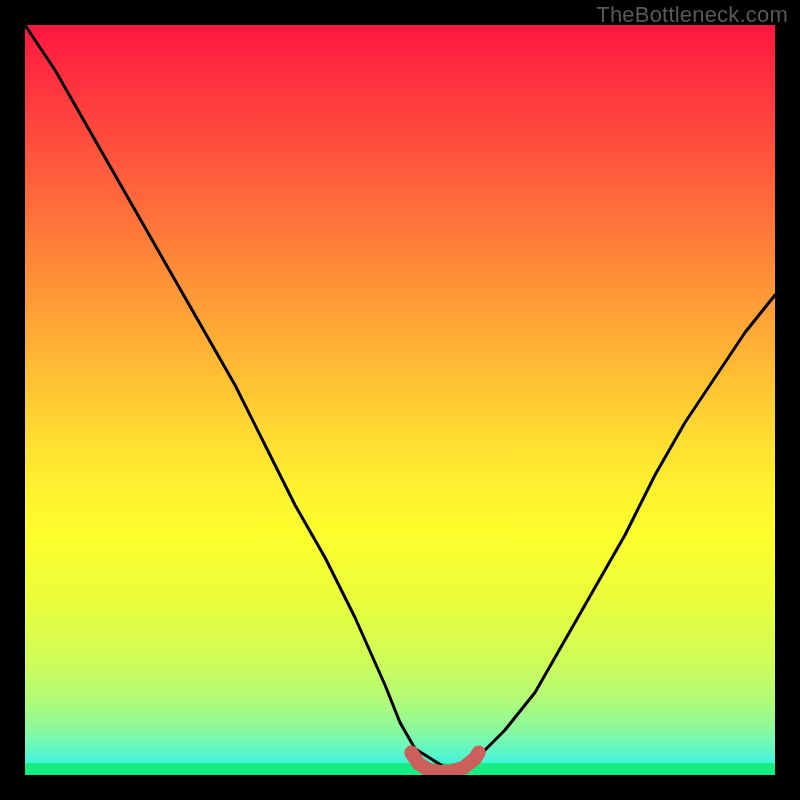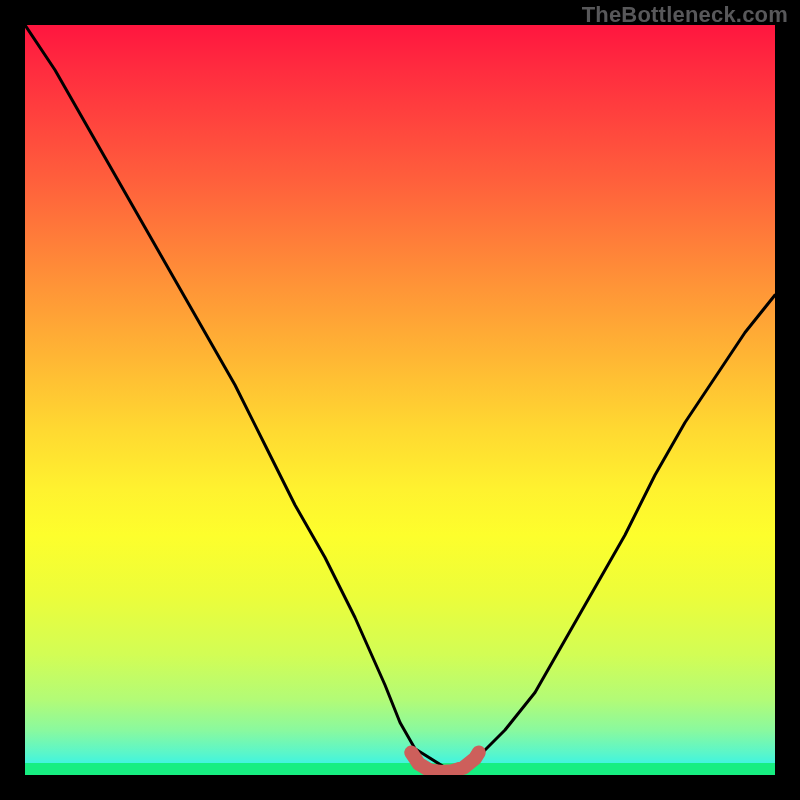--- a/index.html
+++ b/index.html
@@ -51,21 +51,21 @@
     inset: 0;
     width: 100%;
     height: 100%;
   }
   .watermark {
     position: absolute;
     top: 2px;
     right: 12px;
     font-family: Arial, Helvetica, sans-serif;
     font-size: 22px;
-    font-weight: 700;
+    font-weight: 400;
     color: #58585a;
     letter-spacing: 0.2px;
     user-select: none;
   }
 </style>
 </head>
 <body>
 
 <div class="frame">
 

